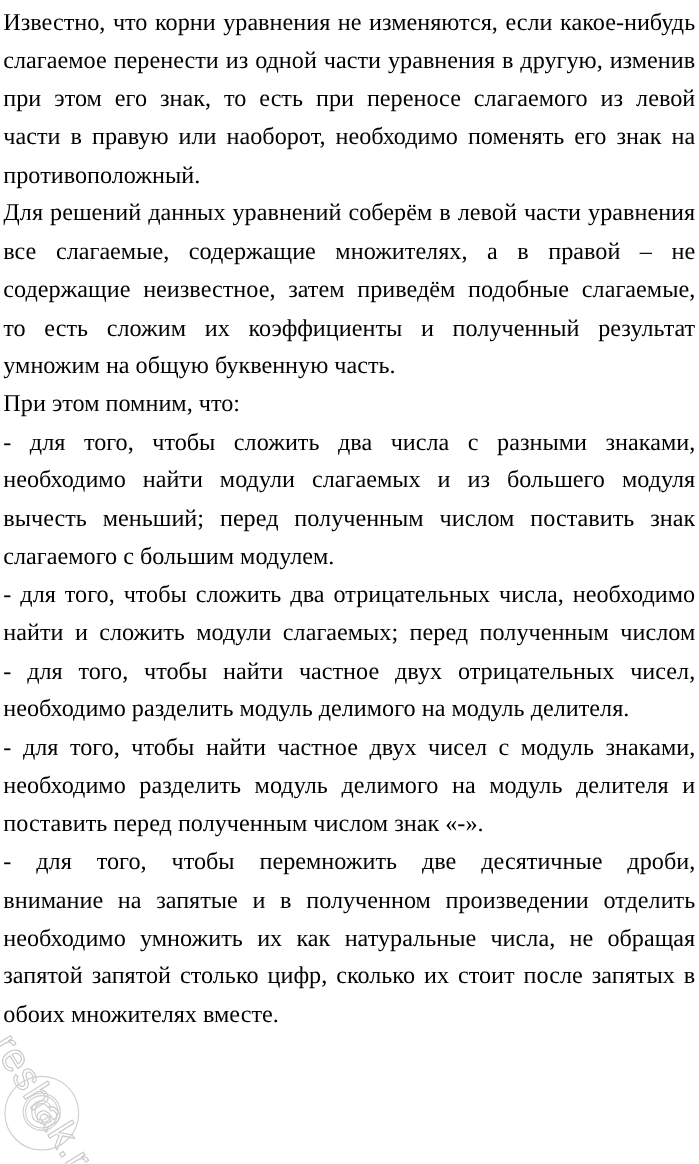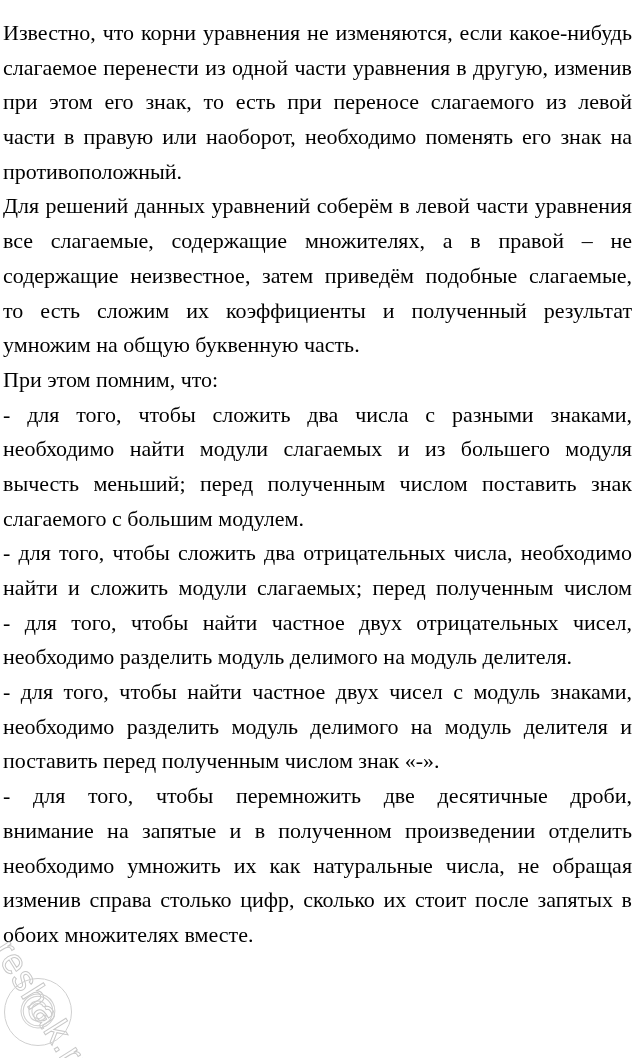--- a/index.html
+++ b/index.html
@@ -14,21 +14,20 @@
       position: relative;
     }
     .page {
       position: absolute;
       left: 3px;
       top: 3px;
       width: 629px;
       font-family: "Liberation Serif", "DejaVu Serif", serif;
       font-size: 22px;
       color: #000000;
-      margin-top: 13px;
     }
     .line {
       display: block;
       height: 34.7px;
       line-height: 34.7px;
       white-space: nowrap;
       text-align: justify;
       text-align-last: justify;
       overflow: hidden;
     }
@@ -118,21 +117,21 @@
   <div>
     <span class="line">- для того, чтобы найти частное двух чисел с модуль знаками,</span>
     <span class="line">необходимо разделить модуль делимого на модуль делителя и</span>
     <span class="line last">поставить перед полученным числом знак «-».</span>
   </div>
 
   <div>
     <span class="line">- для того, чтобы перемножить две десятичные дроби,</span>
     <span class="line">внимание на запятые и в полученном произведении отделить</span>
     <span class="line">необходимо умножить их как натуральные числа, не обращая</span>
-    <span class="line">изменив справа столько цифр, сколько их стоит после запятых в</span>
+    <span class="line">запятой запятой столько цифр, сколько их стоит после запятых в</span>
     <span class="line last">обоих множителях вместе.</span>
   </div>
 
 </div>
 
 <div class="watermark">
   <span class="wm-text">reshak.ru</span>
   <span class="wm-copy">©</span>
 </div>
 

